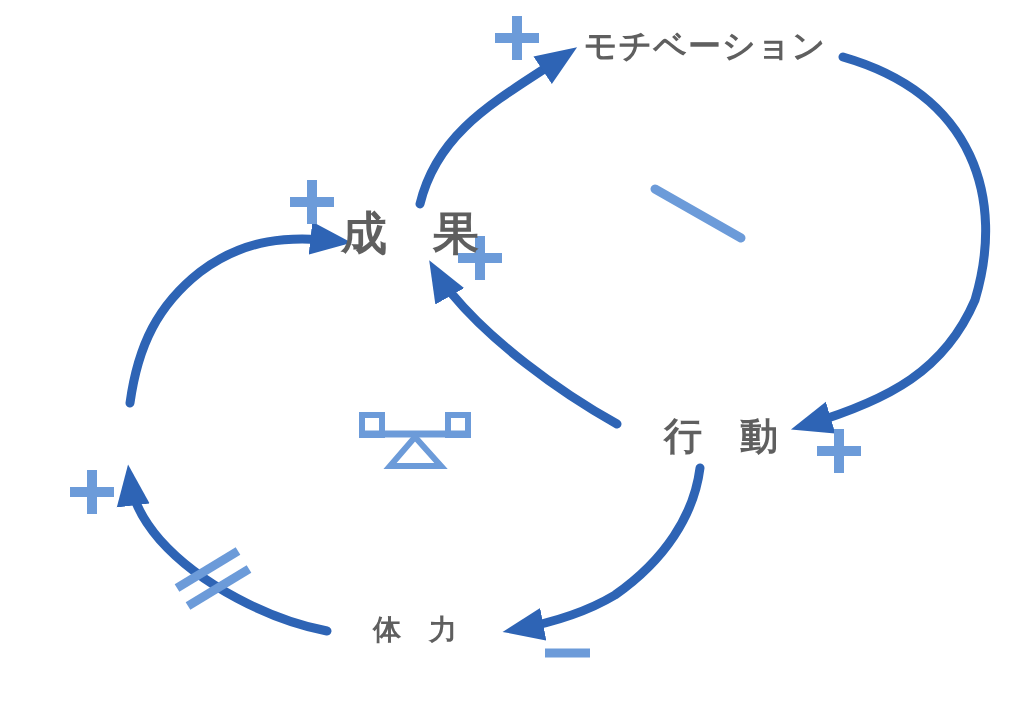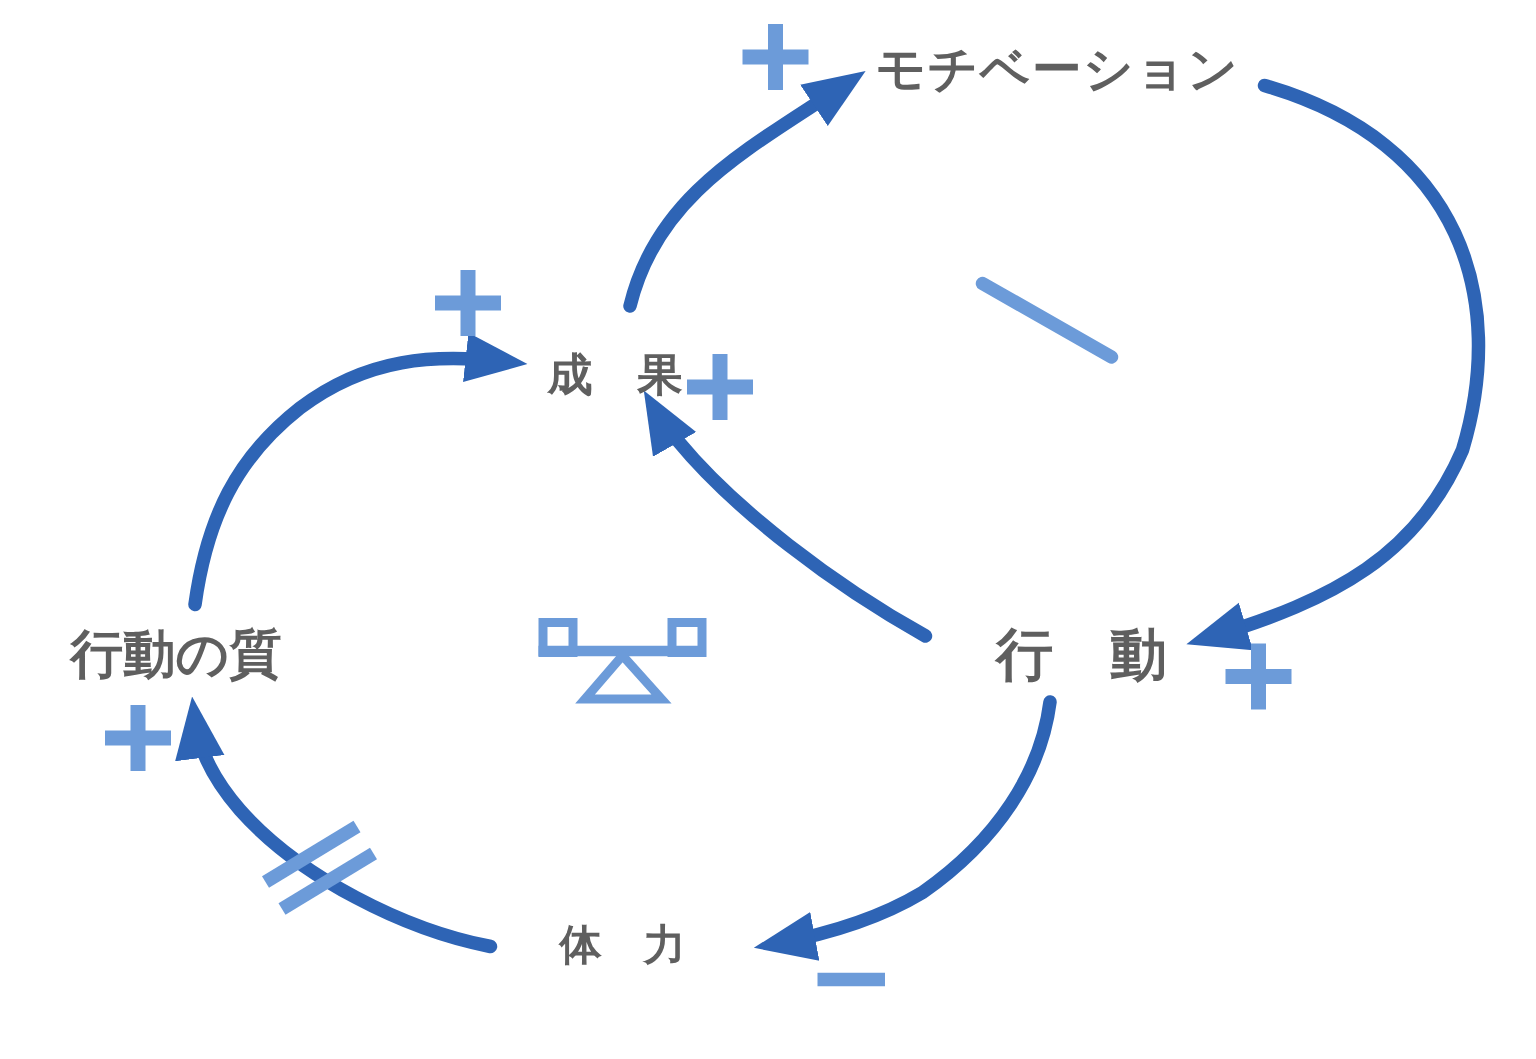--- a/index.html
+++ b/index.html
@@ -16,21 +16,21 @@
     position: absolute;
     display: flex;
     align-items: center;
     justify-content: center;
     color: #5f5f5f;
     font-weight: 600;
     white-space: nowrap;
     user-select: none;
   }
   #lbl-motivation { left: 567px; top: 15px;  width: 276px; height: 63px; font-size: 33px; letter-spacing: 1px; }
-  #lbl-seika      { left: 320px; top: 216px; width: 180px; height: 68px; font-size: 30px; }
+  #lbl-seika      { left: 320px; top: 200px; width: 180px; height: 68px; font-size: 46px; }
   #lbl-koudou     { left: 634px; top: 402px; width: 174px; height: 68px; font-size: 38px; }
   #lbl-tairyoku   { left: 327px; top: 597px; width: 176px; height: 66px; font-size: 28px; }
   #lbl-shitsu     { left: 30px;  top: 403px; width: 175px; height: 67px; font-size: 35px; }
   #lbl-delay      { left: 52px;  top: 604px; width: 160px; height: 40px; font-size: 28px;
                     letter-spacing: 5px; justify-content: flex-start; }
 </style>
 </head>
 <body>
 
 <div class="stage">
@@ -80,15 +80,14 @@
       <rect x="362" y="415" width="20" height="20" stroke-width="6"></rect>
       <rect x="448" y="415" width="20" height="20" stroke-width="6"></rect>
       <path d="M 415,437 L 441,466 L 390,466 Z" stroke-width="6" stroke-linejoin="miter"></path>
     </g>
   </svg>
 
   <div class="lbl" id="lbl-motivation">モチベーション</div>
   <div class="lbl" id="lbl-seika">成　果</div>
   <div class="lbl" id="lbl-koudou">行　動</div>
   <div class="lbl" id="lbl-tairyoku">体　力</div>
-  <div class="lbl" id="lbl-shitsu">行動の質</div>
 
 </div>
 
 </body></html>

